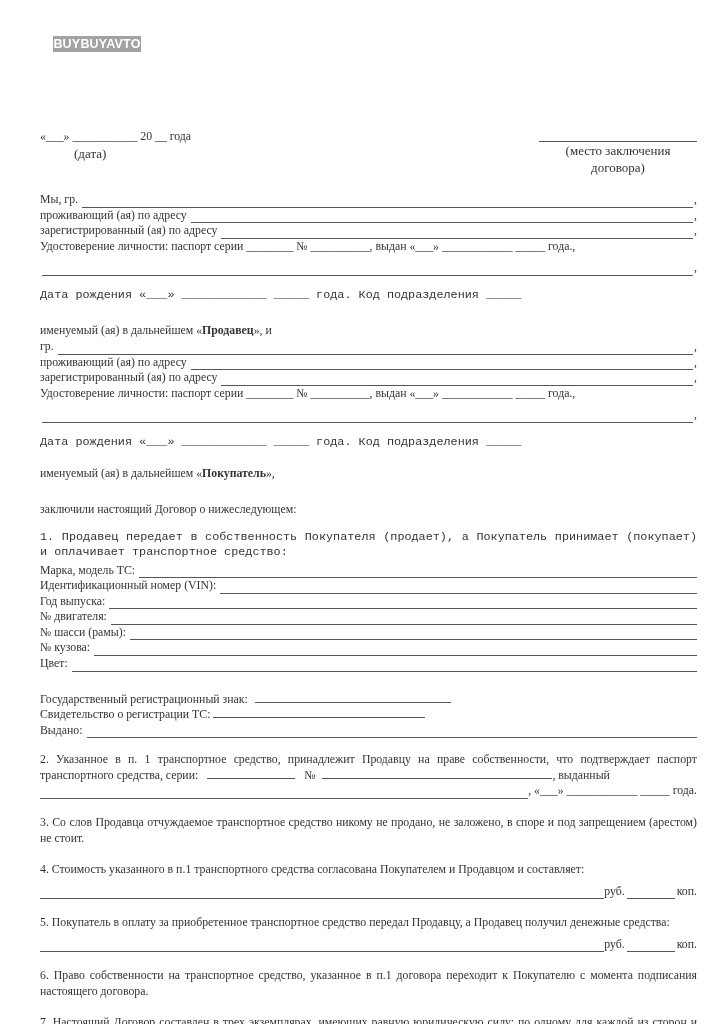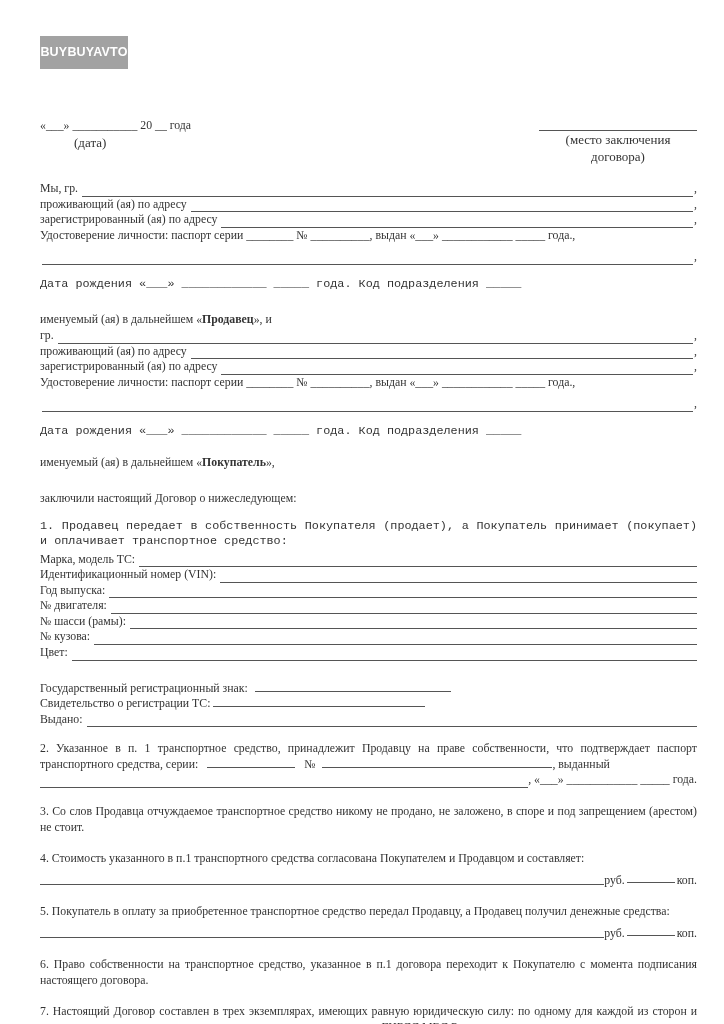--- a/index.html
+++ b/index.html
@@ -5,43 +5,43 @@
   html,body{margin:0;padding:0;background:#ffffff;}
   body{
     width:724px;height:1024px;overflow:hidden;
     font-family:"Liberation Serif","DejaVu Serif",serif;
     font-size:11.8px;color:#333;line-height:1.32;
   }
   .page{box-sizing:border-box;width:724px;height:1024px;padding:34px 27px 0 40px;position:relative;}
   
   .hdr{position:relative;height:62px;}
   .logo{
-    position:absolute;left:0;top:2px;width:88px;height:33px;
+    position:absolute;left:13px;top:2px;width:88px;height:16px;
     background:#a2a2a2;color:#ffffff;display:flex;align-items:center;justify-content:center;
     font-family:"Liberation Sans","DejaVu Sans",sans-serif;font-weight:bold;font-size:12.5px;letter-spacing:.2px;
   }
   .title{font-weight:bold;text-align:center;font-size:12.8px;padding-top:10px;}
   
   .frow{display:flex;align-items:flex-end;}
   .fill{flex:1;border-bottom:1px solid #555;height:.95em;margin-left:4px;min-width:10px;}
   .fillfix{display:inline-block;border-bottom:1px solid #555;height:.8em;vertical-align:baseline;}
   .comma{margin-left:1px;}
   .just{text-align:justify;}
   .b{font-weight:bold;}
   .cap{font-size:13px;}
   
-  .daterow{display:flex;justify-content:space-between;margin-top:22px;}
+  .daterow{display:flex;justify-content:space-between;margin-top:33px;}
   .date-left .under{padding-left:34px;}
   .date-right{width:158px;text-align:center;}
   .date-right .line{border-bottom:1px solid #555;height:1em;}
   
   .mt6{margin-top:6px;} .mt10{} .mt12{margin-top:12px;font-family:Liberation Mono, monospace;}
   .mt14{margin-top:20px;} .mt16{margin-top:16px;}
   
-  .amount{display:flex;}
+  .amount{display:flex;align-items:flex-end;}
   .amount .fill{margin-left:0;}
   .amount .small{flex:0 0 48px;margin:0 2px;}
 </style>
 </head>
 <body>
 
 <div class="page">
 
   <div class="hdr">
     <div class="logo">

